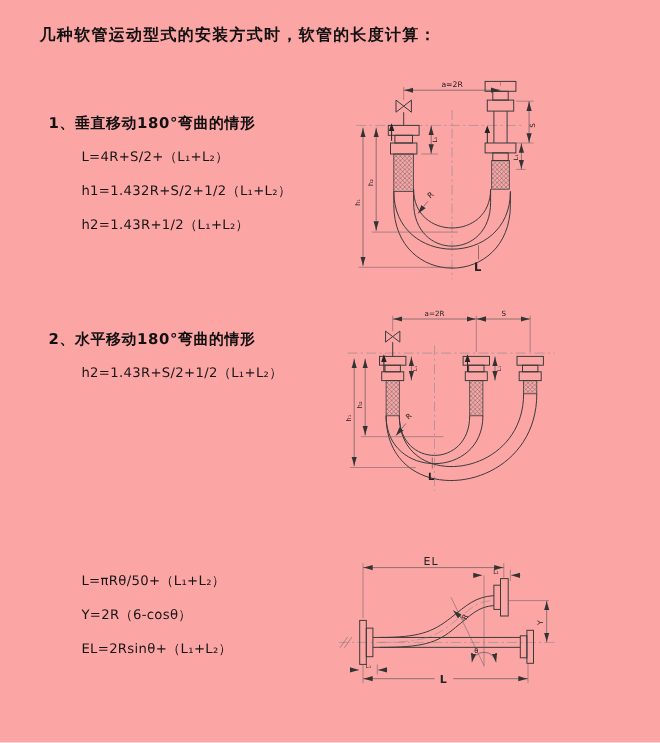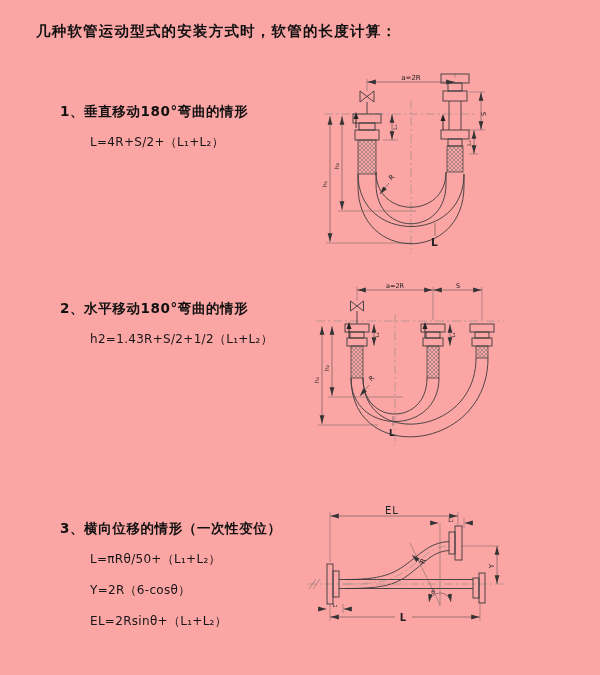--- a/index.html
+++ b/index.html
@@ -4,21 +4,21 @@
 <style>
   html,body{margin:0;padding:0;background:#ffffff;}
   .page{
     position:relative;width:600px;height:675px;background:#fca5a5;overflow:hidden;
     font-family:"DejaVu Sans","Liberation Sans",sans-serif;color:#151515;
   }
   .doc-title{
     position:absolute;left:36px;top:22px;font-size:14.5px;font-weight:bold;
     letter-spacing:1.2px;color:#111;white-space:nowrap;
   }
-  .calc-section{position:absolute;left:44px;width:300px;margin-left:16px;}
+  .calc-section{position:absolute;left:44px;width:300px;}
   .s1{top:103px}.s2{top:300px}.s3{top:520px}
   .sec-heading{font-size:13.5px;font-weight:bold;color:#111;letter-spacing:.6px;margin:0 0 13px 0;white-space:nowrap;}
   .formula{font-size:12px;font-weight:500;color:#161616;letter-spacing:.3px;margin:0 0 14px 30px;white-space:nowrap;}
   .diag{position:absolute;}
   .d1{left:312px;top:66px;}
   .d2{left:308px;top:276px;}
   .d3{left:300px;top:502px;}
   .diag text{fill:#222;font-family:"DejaVu Sans","Liberation Sans",sans-serif;}
   .dln{stroke:#3a3a3a;stroke-width:.9;fill:none;}           
   .thn{stroke:#4a4a4a;stroke-width:.55;fill:none;}          
@@ -29,29 +29,30 @@
 </head>
 <body>
 
 <div class="page">
 
   <div class="doc-title">几种软管运动型式的安装方式时，软管的长度计算：</div>
 
   <section class="calc-section s1">
     <div class="sec-heading">1、垂直移动180°弯曲的情形</div>
     <div class="formula">L=4R+S/2+（L₁+L₂）</div>
+    <div class="formula">h1=1.432R+S/2+1/2（L₁+L₂）</div>
+    <div class="formula">h2=1.43R+1/2（L₁+L₂）</div>
   </section>
 
   <section class="calc-section s2">
     <div class="sec-heading">2、水平移动180°弯曲的情形</div>
     <div class="formula">h2=1.43R+S/2+1/2（L₁+L₂）</div>
   </section>
 
   <section class="calc-section s3">
-    <div class="sec-heading">3、横向位移的情形（一次性变位）</div>
     <div class="formula">L=πRθ/50+（L₁+L₂）</div>
     <div class="formula">Y=2R（6-cosθ）</div>
     <div class="formula">EL=2Rsinθ+（L₁+L₂）</div>
   </section>
 
   <svg class="diag d1" width="272" height="194" viewBox="0 0 272 194">
     <defs>
       <pattern id="xh1" width="4" height="4" patternUnits="userSpaceOnUse">
         <path d="M0,4 L4,0 M0,0 L4,4" stroke="#666" stroke-width="0.5"></path>
       </pattern>

